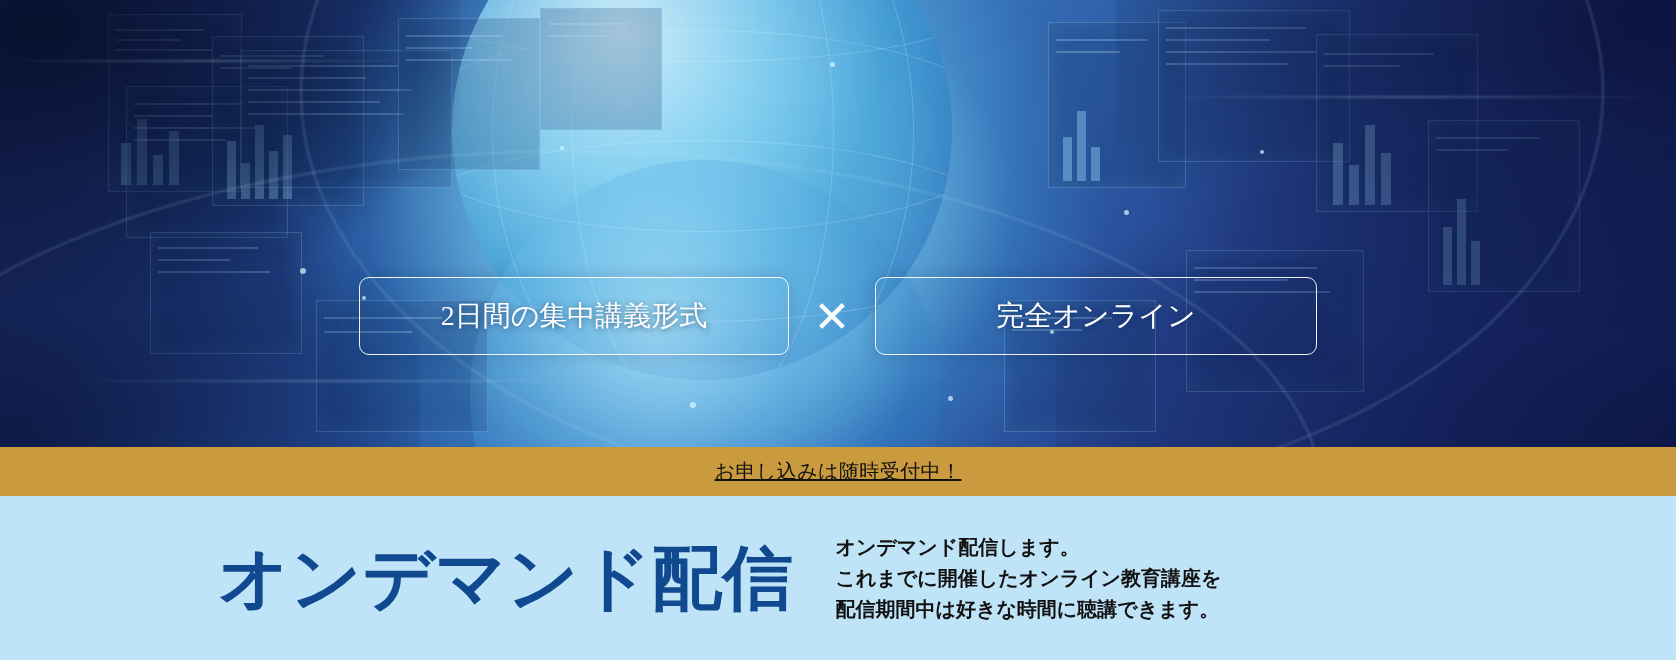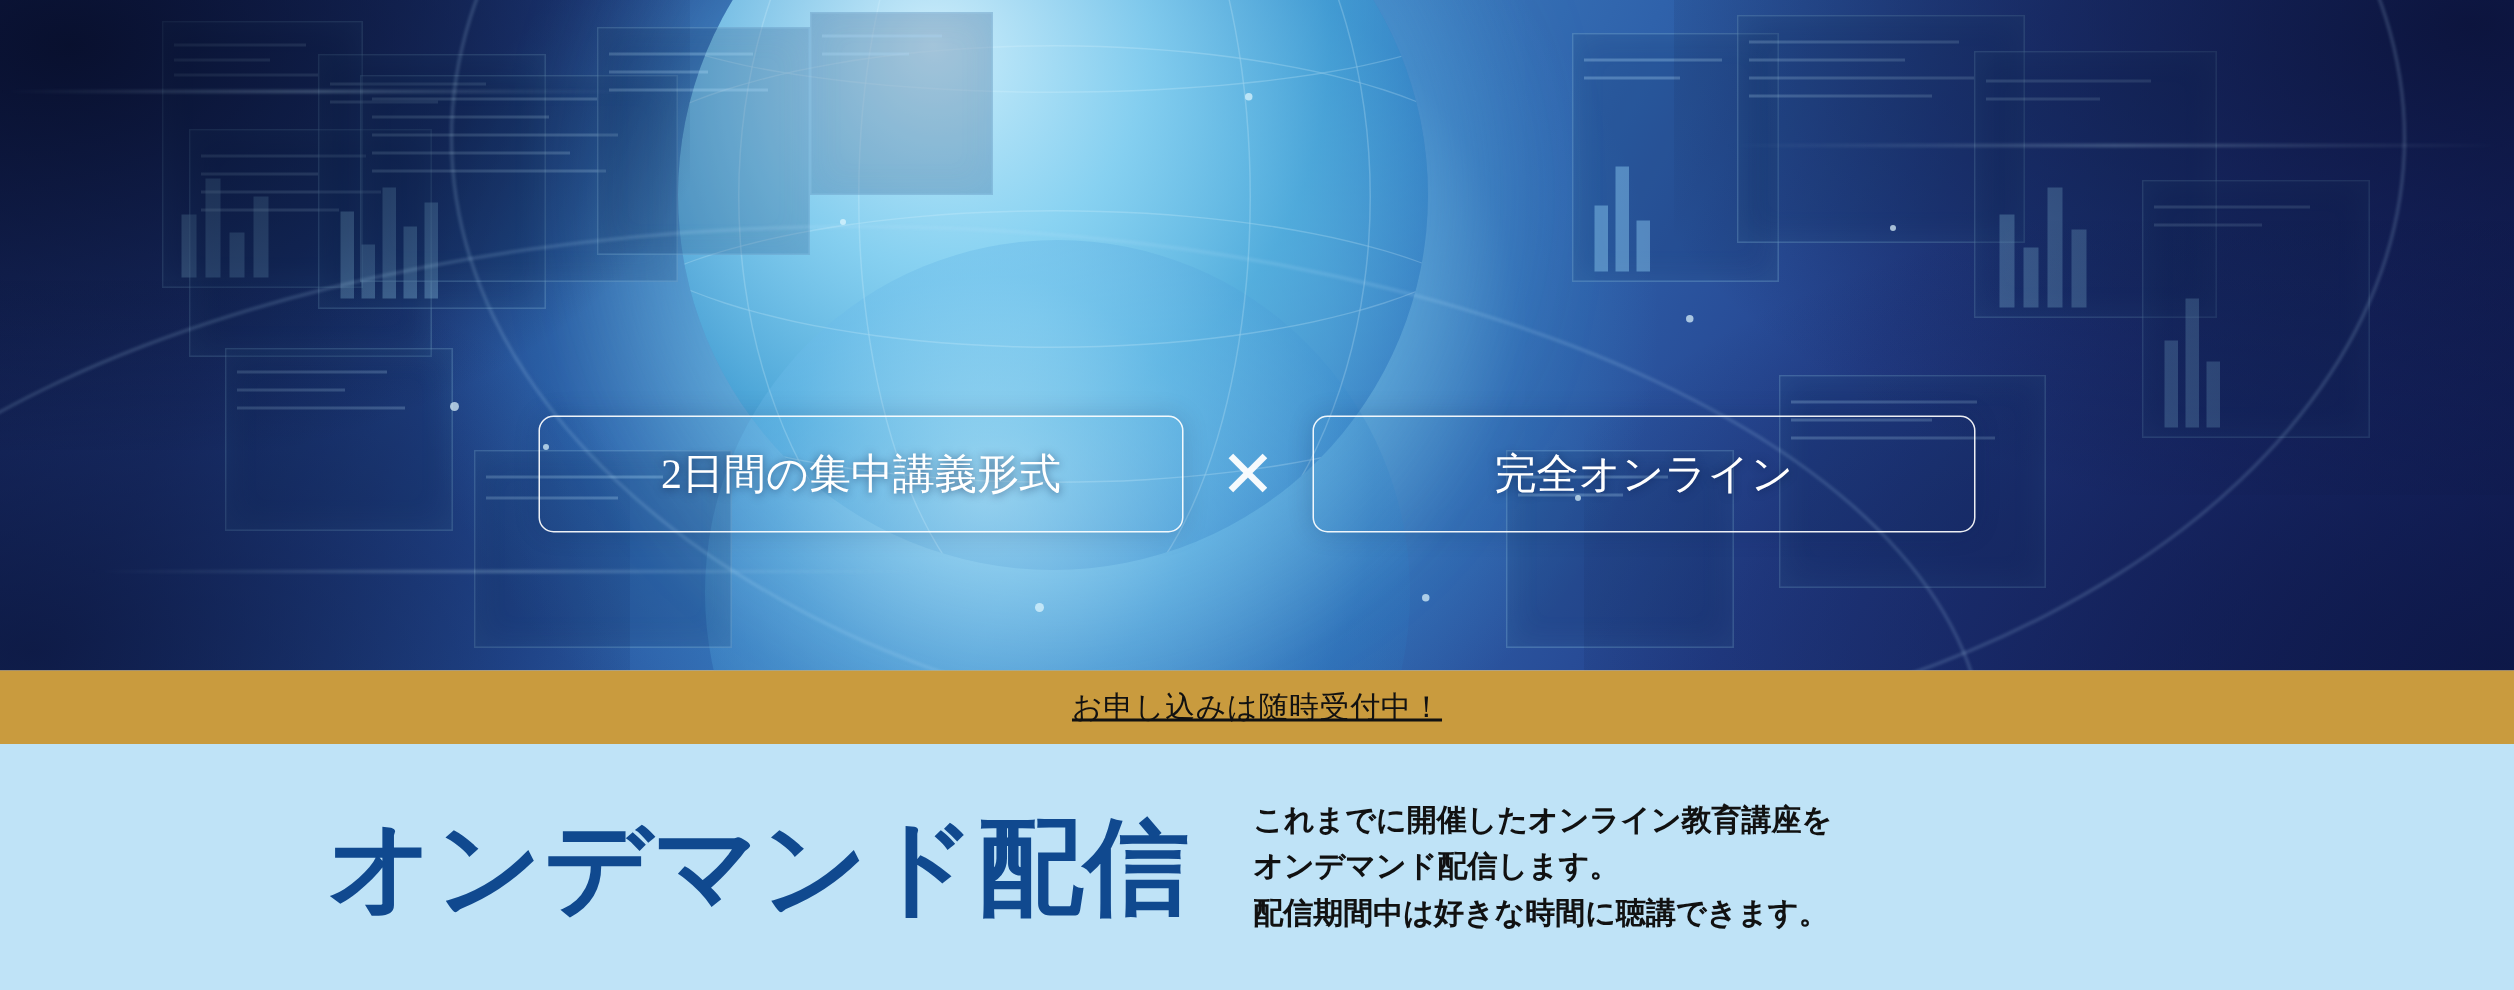--- a/index.html
+++ b/index.html
@@ -287,21 +287,21 @@
     <span class="goldband-text">お申し込みは随時受付中！</span>
   </div>
 
   <div class="ondemand">
     <div class="od-inner">
 
 
       <div class="od-title">オンデマンド配信</div>
 
       <div class="od-desc">
+        <div>オンデマンド配信します。</div>
         <div>これまでに開催したオンライン教育講座を</div>
-        <div>オンデマンド配信します。</div>
         <div>配信期間中は好きな時間に聴講できます。</div>
       </div>
 
     </div>
   </div>
 
 </div>
 
 </body></html>

